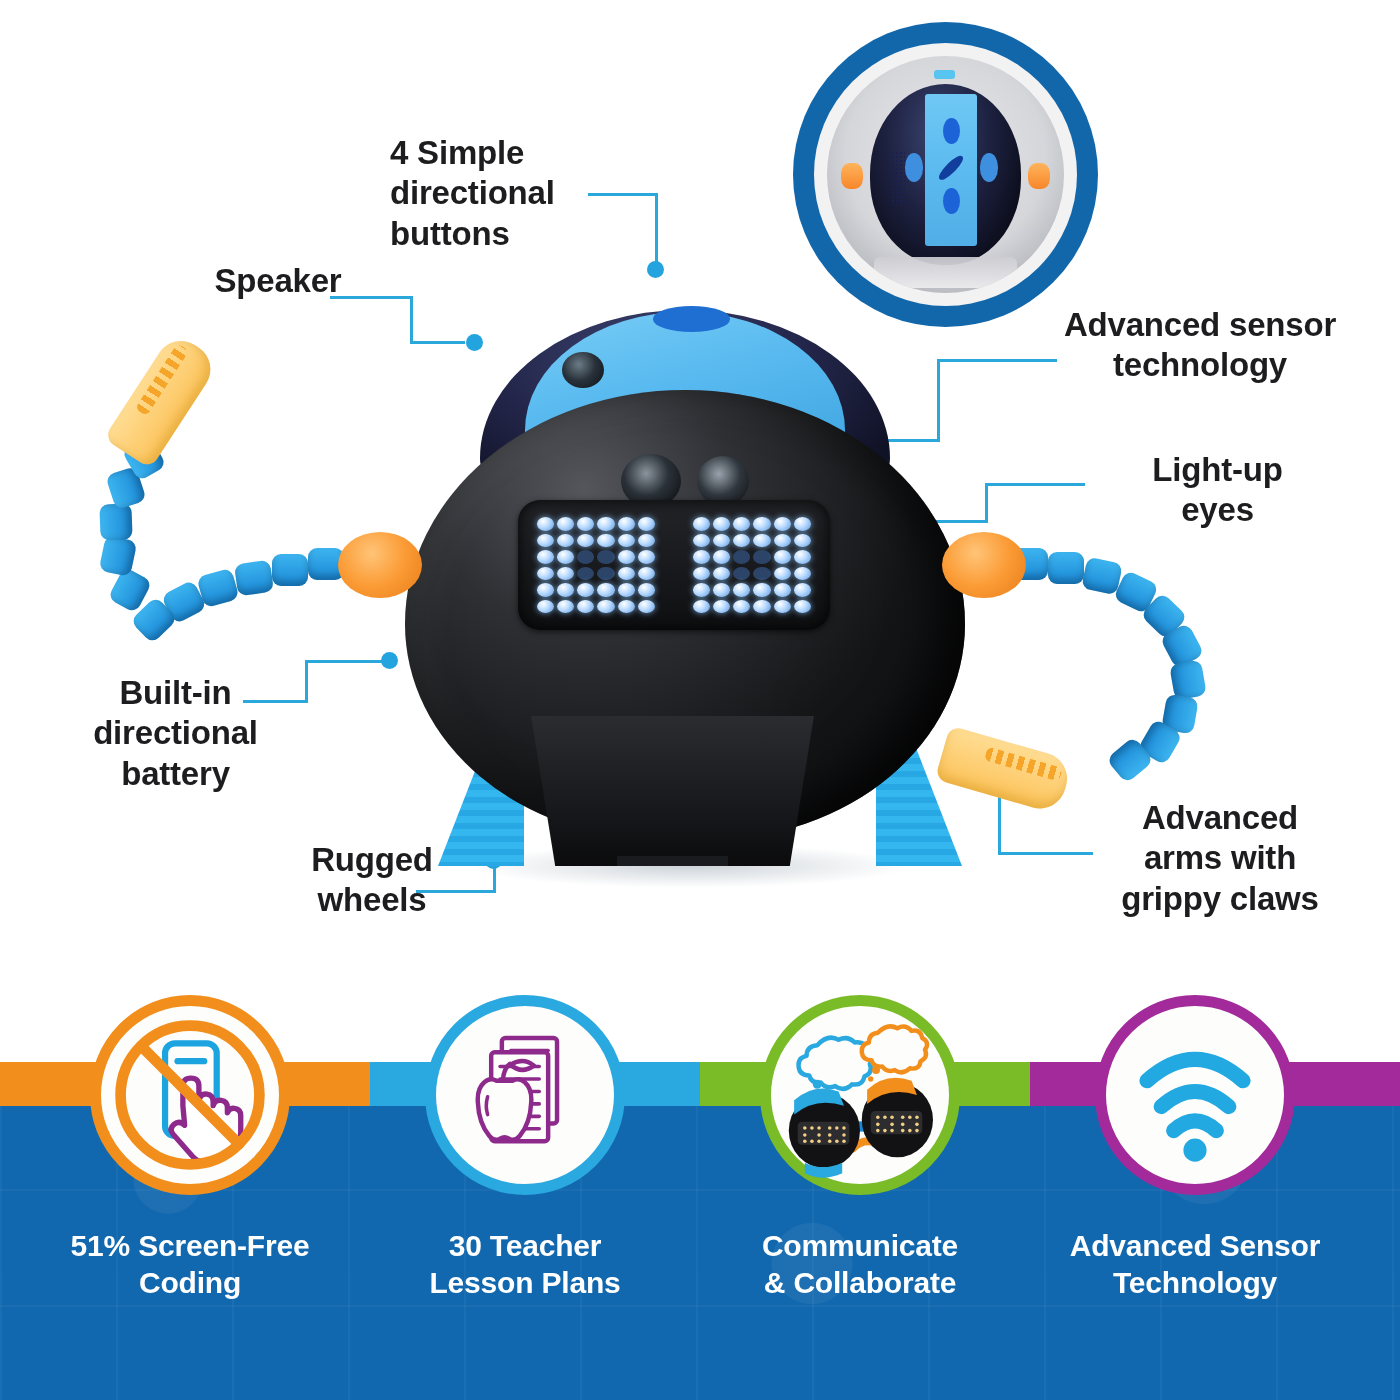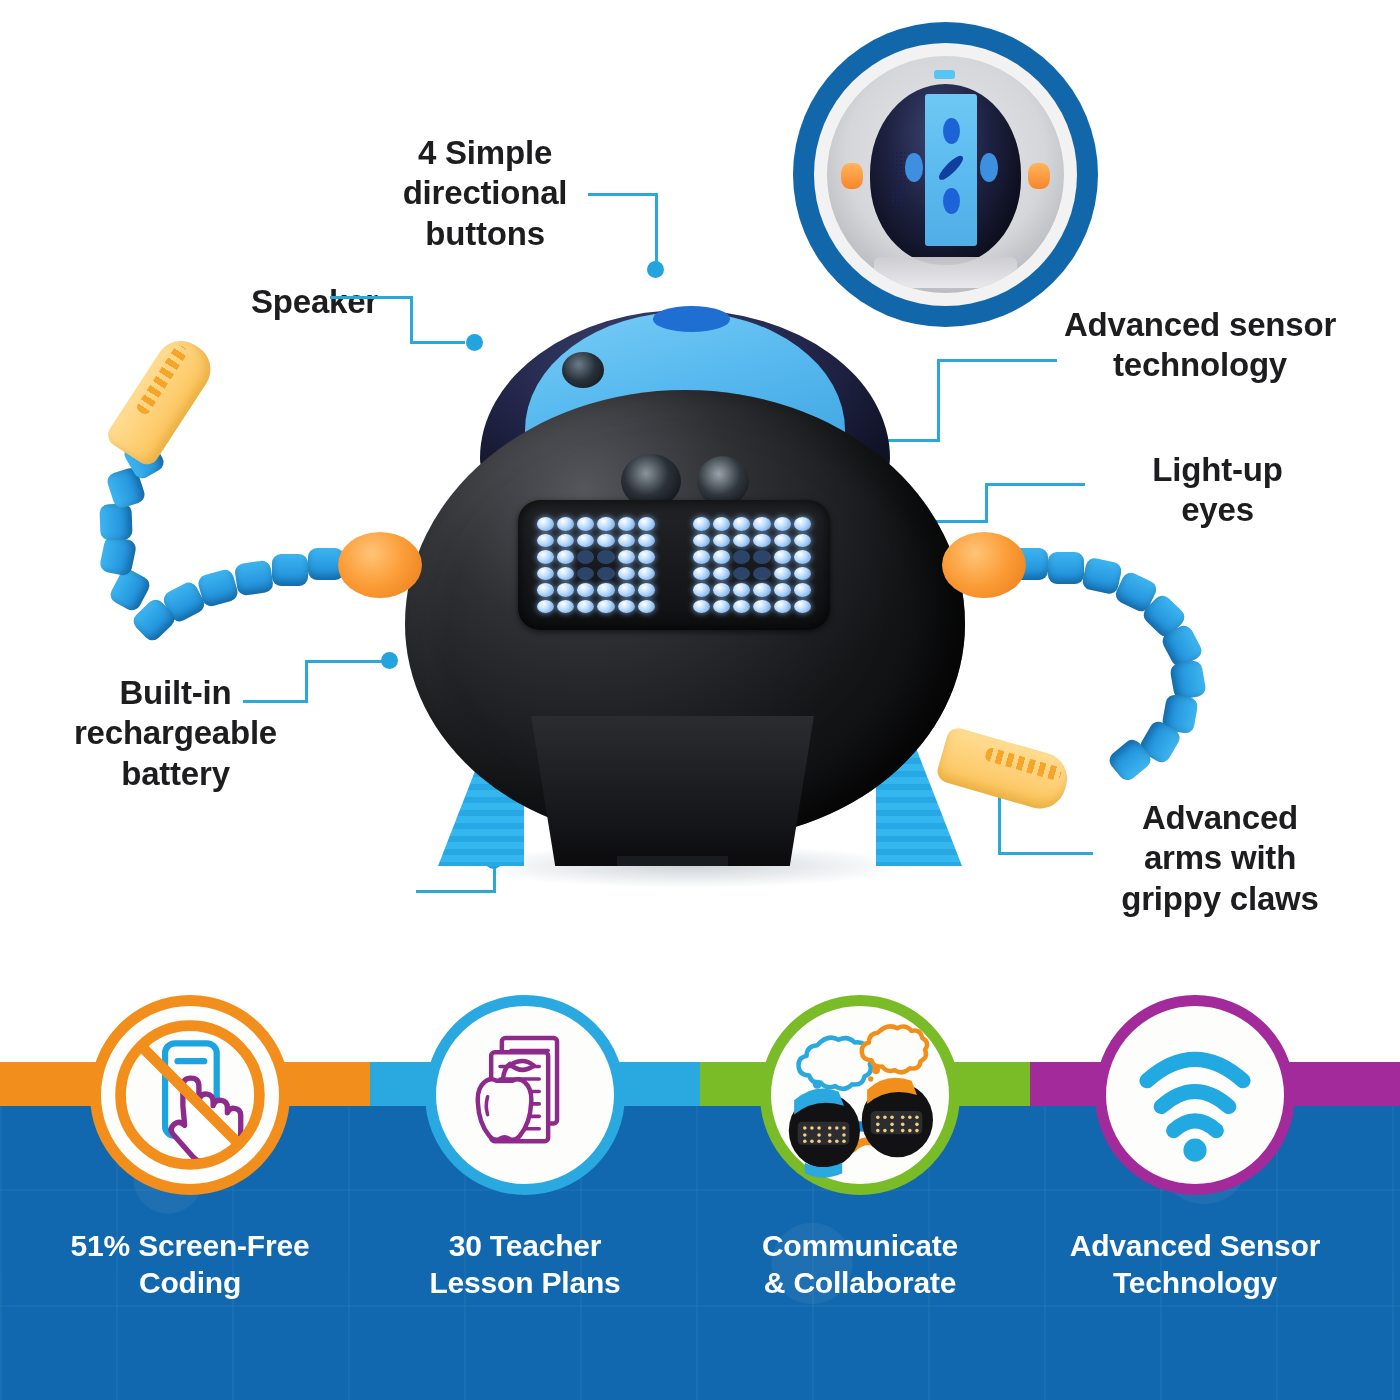--- a/index.html
+++ b/index.html
@@ -16,21 +16,21 @@
   .callout{
     position:absolute;
     color:#1d1d1f;
     font-weight:700;
     font-size:33px;
     line-height:1.22;
     letter-spacing:-0.2px;
     white-space:pre-line;
   }
   .callout.c-right{text-align:center;}
-  .callout.c-left{text-align:center;}
+  .callout.c-left{}
 
   
   .lead{position:absolute;}
   .lead .h{position:absolute;height:3px;background:#2aa8dc;}
   .lead .v{position:absolute;width:3px;background:#2aa8dc;}
   .dot{
     position:absolute;width:17px;height:17px;border-radius:50%;
     background:#23a4de;
   }
 
@@ -393,32 +393,34 @@
 
     <div class="wheel l"></div>
     <div class="wheel r"></div>
     <div class="skirt"></div>
   </div>
 
   <div class="callout c-left" style="left:390px;top:133px;width:190px;">4 Simple
 directional
 buttons</div>
 
-  <div class="callout" style="left:178px;top:282px;width:200px;text-align:right;">Speaker</div>
+  <div class="callout" style="left:178px;top:261px;width:200px;text-align:center;">Speaker</div>
 
   <div class="callout c-right" style="left:1055px;top:305px;width:290px;">Advanced sensor
 technology</div>
 
   <div class="callout c-right" style="left:1100px;top:450px;width:235px;">Light-up
 eyes</div>
 
   <div class="callout c-right" style="left:58px;top:673px;width:235px;">Built-in
-rechargeable
+directional
 battery</div>
 
+  <div class="callout c-right" style="left:272px;top:840px;width:200px;">Rugged
+wheels</div>
 
   <div class="callout c-right" style="left:1100px;top:798px;width:240px;">Advanced
 arms with
 grippy claws</div>
 
   <div class="lead">
     <div class="h" style="left:588px;top:193px;width:70px;"></div>
     <div class="v" style="left:655px;top:193px;height:72px;"></div>
     <div class="dot" style="position:absolute;left:647px;top:261px;"></div>
   </div>

